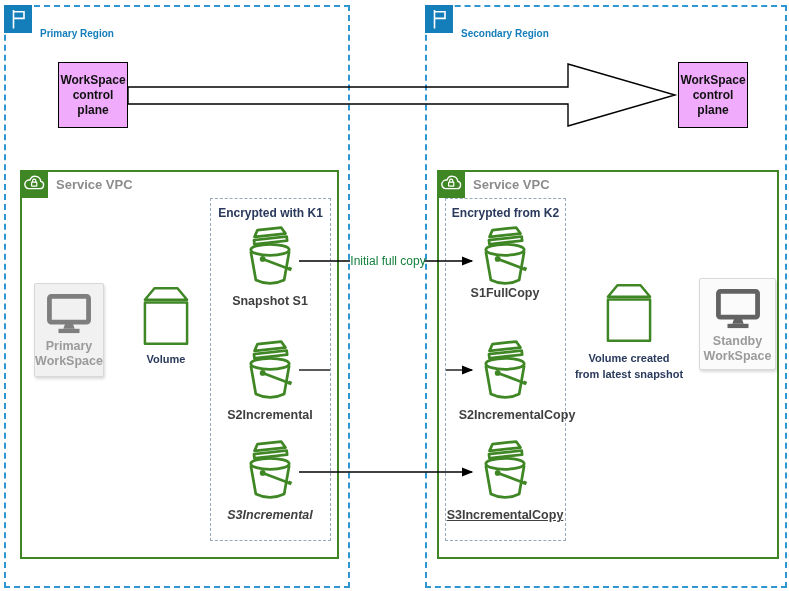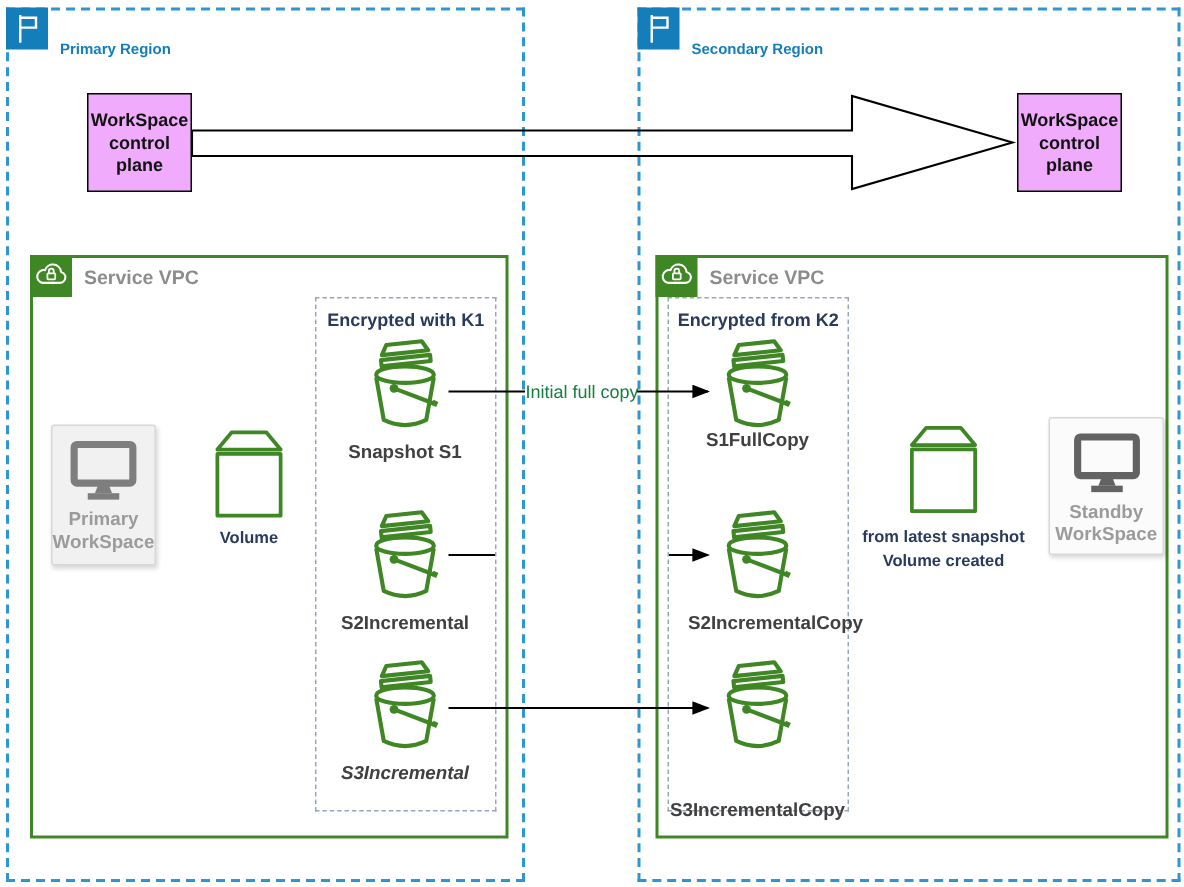--- a/index.html
+++ b/index.html
@@ -59,21 +59,21 @@
   .green-ic{color:#3F8624;z-index:2;}
   #vol-left{left:143px;top:286px;}
   #vol-right{left:606px;top:283px;}
   .vol-label{font-size:11px;font-weight:bold;color:#2A3A5C;text-align:center;line-height:16px;z-index:2;}
   #vol-left-label{left:126px;top:351px;width:80px;}
   #vol-right-label{left:566px;top:350px;width:126px;}
   #bkt-l1{left:242px;top:226px;} #bkt-l2{left:242px;top:340px;} #bkt-l3{left:242px;top:440px;}
   #bkt-r1{left:477px;top:226px;} #bkt-r2{left:477px;top:340px;} #bkt-r3{left:477px;top:440px;}
   .bkt-label{font-size:12.5px;font-weight:bold;color:#404040;text-align:center;z-index:2;}
   #lbl-l1{left:205px;top:294px;width:130px;} #lbl-l2{left:205px;top:408px;width:130px;} #lbl-l3{left:205px;top:508px;width:130px;font-style:italic;}
-  #lbl-r1{left:440px;top:286px;width:130px;} #lbl-r2{left:452px;top:408px;width:130px;} #lbl-r3{left:440px;top:533px;width:130px;}
+  #lbl-r1{left:440px;top:286px;width:130px;} #lbl-r2{left:452px;top:408px;width:130px;} #lbl-r3{left:440px;top:508px;width:130px;text-decoration:underline;}
 
   
   #arrow-svg{left:0;top:0;z-index:3;pointer-events:none;}
   .arrow-label{z-index:4;text-align:center;}
   #main-arrow-label{left:302px;top:88px;width:200px;font-size:12.5px;font-weight:bold;color:#000;}
   #initial-label{left:327px;top:254px;width:122px;font-size:12px;color:#15803d;}
   #scheduled-label{left:327px;top:356px;width:122px;font-size:12px;color:#000;line-height:15px;}
 </style>
 </head>
 <body>
@@ -178,22 +178,22 @@
 
   <svg class="abs green-ic" id="vol-left" width="46" height="60" viewBox="0 0 48 62">
       <use href="#sym-volume"></use>
     </svg>
   <div class="abs vol-label" id="vol-left-label">Volume</div>
 
   <svg class="abs green-ic" id="vol-right" width="46" height="60" viewBox="0 0 48 62">
       <use href="#sym-volume"></use>
     </svg>
   <div class="abs vol-label" id="vol-right-label">
+    <span style="display:block">Volume created</span>
     <span style="display:block">from latest snapshot</span>
-    <span style="display:block">Volume created</span>
   </div>
 
   <svg class="abs green-ic" id="bkt-l1" width="56" height="64" viewBox="0 0 60 70">
       <use href="#sym-bucket"></use>
     </svg>
   <div class="abs bkt-label" id="lbl-l1">Snapshot S1</div>
   <svg class="abs green-ic" id="bkt-l2" width="56" height="64" viewBox="0 0 60 70">
       <use href="#sym-bucket"></use>
     </svg>
   <div class="abs bkt-label" id="lbl-l2">S2Incremental</div>

